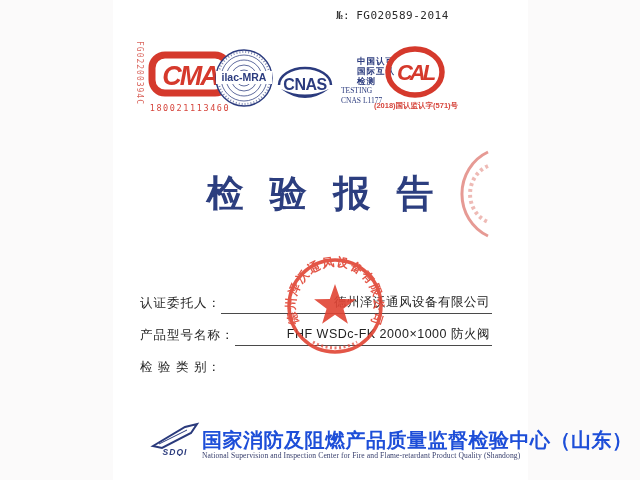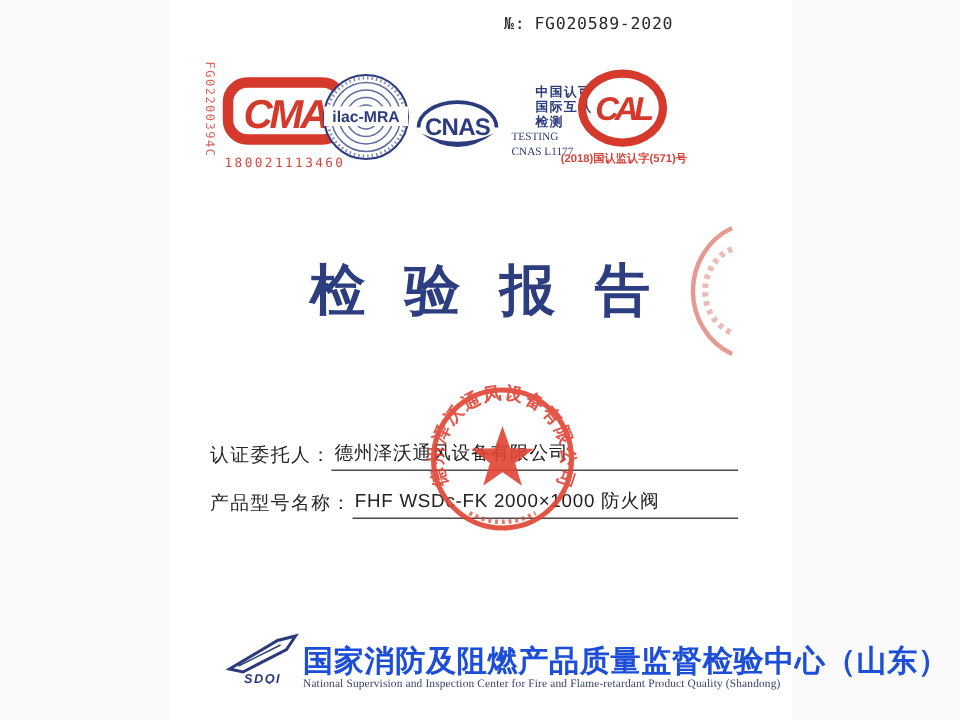--- a/index.html
+++ b/index.html
@@ -42,21 +42,21 @@
     font-size:37px;font-weight:bold;color:#2c3e7f;letter-spacing:8px;text-indent:8px;
   }
   .title-en{
     left:0;top:220px;width:640px;text-align:center;
     font-family:"Liberation Serif",serif;font-weight:bold;
     font-size:17px;color:#2c3e7f;letter-spacing:3px;word-spacing:9px;text-indent:3px;
   }
 
   
   .form{left:140px;top:292px;width:352px;}
-  .form-row{display:flex;align-items:flex-end;height:22px;margin-bottom:10px;}
+  .form-row{display:flex;align-items:flex-end;height:22px;margin-bottom:10px;text-align:right;}
   .form-label{font-size:12.5px;color:#262626;letter-spacing:1px;white-space:nowrap;padding-bottom:2px;}
   .form-value{
     flex:1;font-size:12.5px;color:#222;letter-spacing:.5px;white-space:nowrap;
     border-bottom:1px solid #4a4a4a;padding:0 2px 2px 2px;
   }
 
   
   .seal{left:275px;top:246px;z-index:5;}
   .partial-seal{left:452px;top:148px;z-index:4;}
 
@@ -65,21 +65,21 @@
   .footer-name{left:202px;top:427px;font-size:20px;font-weight:bold;color:#1d4ed8;letter-spacing:.5px;font-family:Liberation Mono, monospace;}
   .footer-en{left:202px;top:451px;font-size:7.6px;color:#39406e;font-family:Liberation Serif, serif;letter-spacing:.1px;}
 </style>
 </head>
 <body>
 
 <div class="canvas">
   <div class="page"></div>
 
   <div class="abs report-no">
-    <span class="no-label">№:</span><span>FG020589-2020</span>
+    <span class="no-label">№:</span><span>FG020589-2014</span>
   </div>
 
   <div class="abs side-code">FG02200394C</div>
 
   <div class="abs cma-wrap">
     <svg width="84" height="46" viewBox="0 0 84 46">
       <rect x="4" y="4" width="76" height="38" rx="13" fill="none" stroke="#d5392c" stroke-width="7"></rect>
       <text x="42" y="34" text-anchor="middle" font-size="27" font-weight="bold" font-style="italic" fill="#d5392c" letter-spacing="-2">CMA</text>
     </svg>
     <span class="cma-number">180021113460</span>
@@ -134,20 +134,21 @@
   <div class="abs form">
     <div class="form-row">
       <span class="form-label">认证委托人：</span>
       <span class="form-value">德州泽沃通风设备有限公司</span>
     </div>
     <div class="form-row">
       <span class="form-label">产品型号名称：</span>
       <span class="form-value">FHF WSDc-FK 2000×1000 防火阀</span>
     </div>
     <div class="form-row">
+      <span class="form-label">检 验 类 别：</span>
     </div>
   </div>
 
   <div class="abs seal">
     <svg width="120" height="120" viewBox="0 0 120 120" opacity="0.9">
       <defs>
         <path id="sealArc" d="M 23.7,76.9 A 40,40 0 1 1 96.3,76.9" fill="none"></path>
       </defs>
       <circle cx="60" cy="60" r="46" fill="none" stroke="#e04434" stroke-width="3.4"></circle>
       <polygon points="60,38 65.2,52.9 80.9,53.2 68.4,62.7 72.9,77.8 60,68.8 47.1,77.8 51.6,62.7 39.1,53.2 54.8,52.9" fill="#e04434"></polygon>

